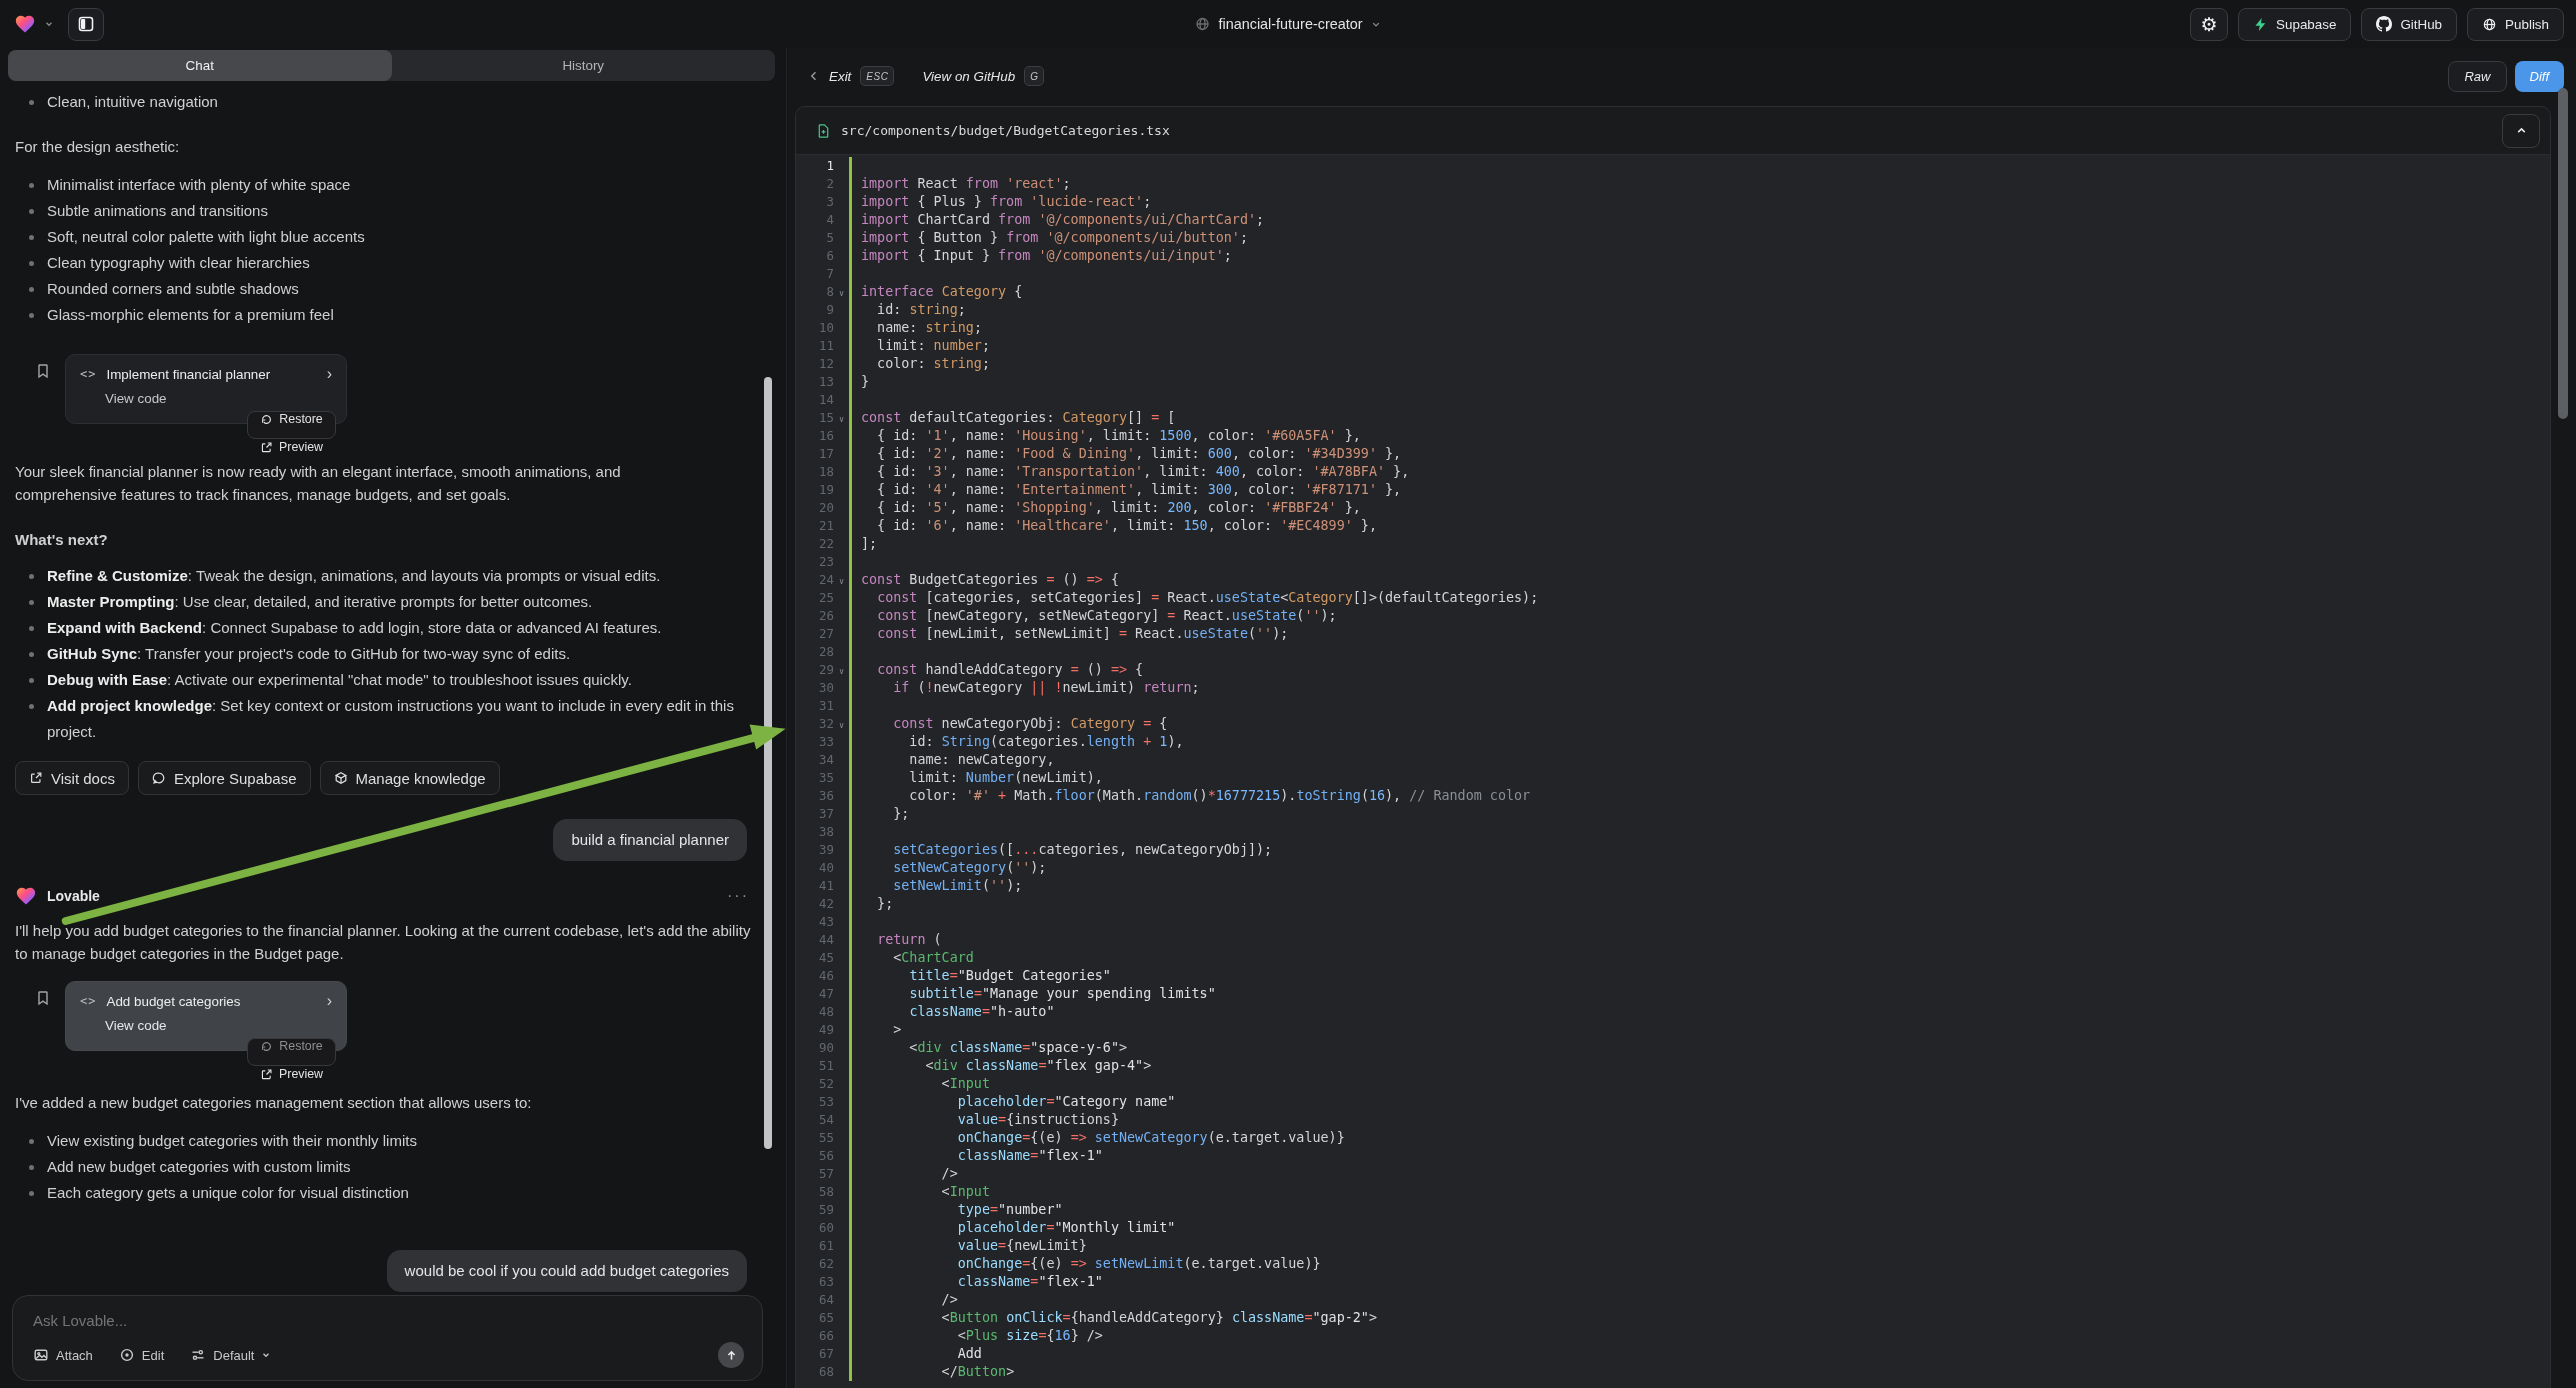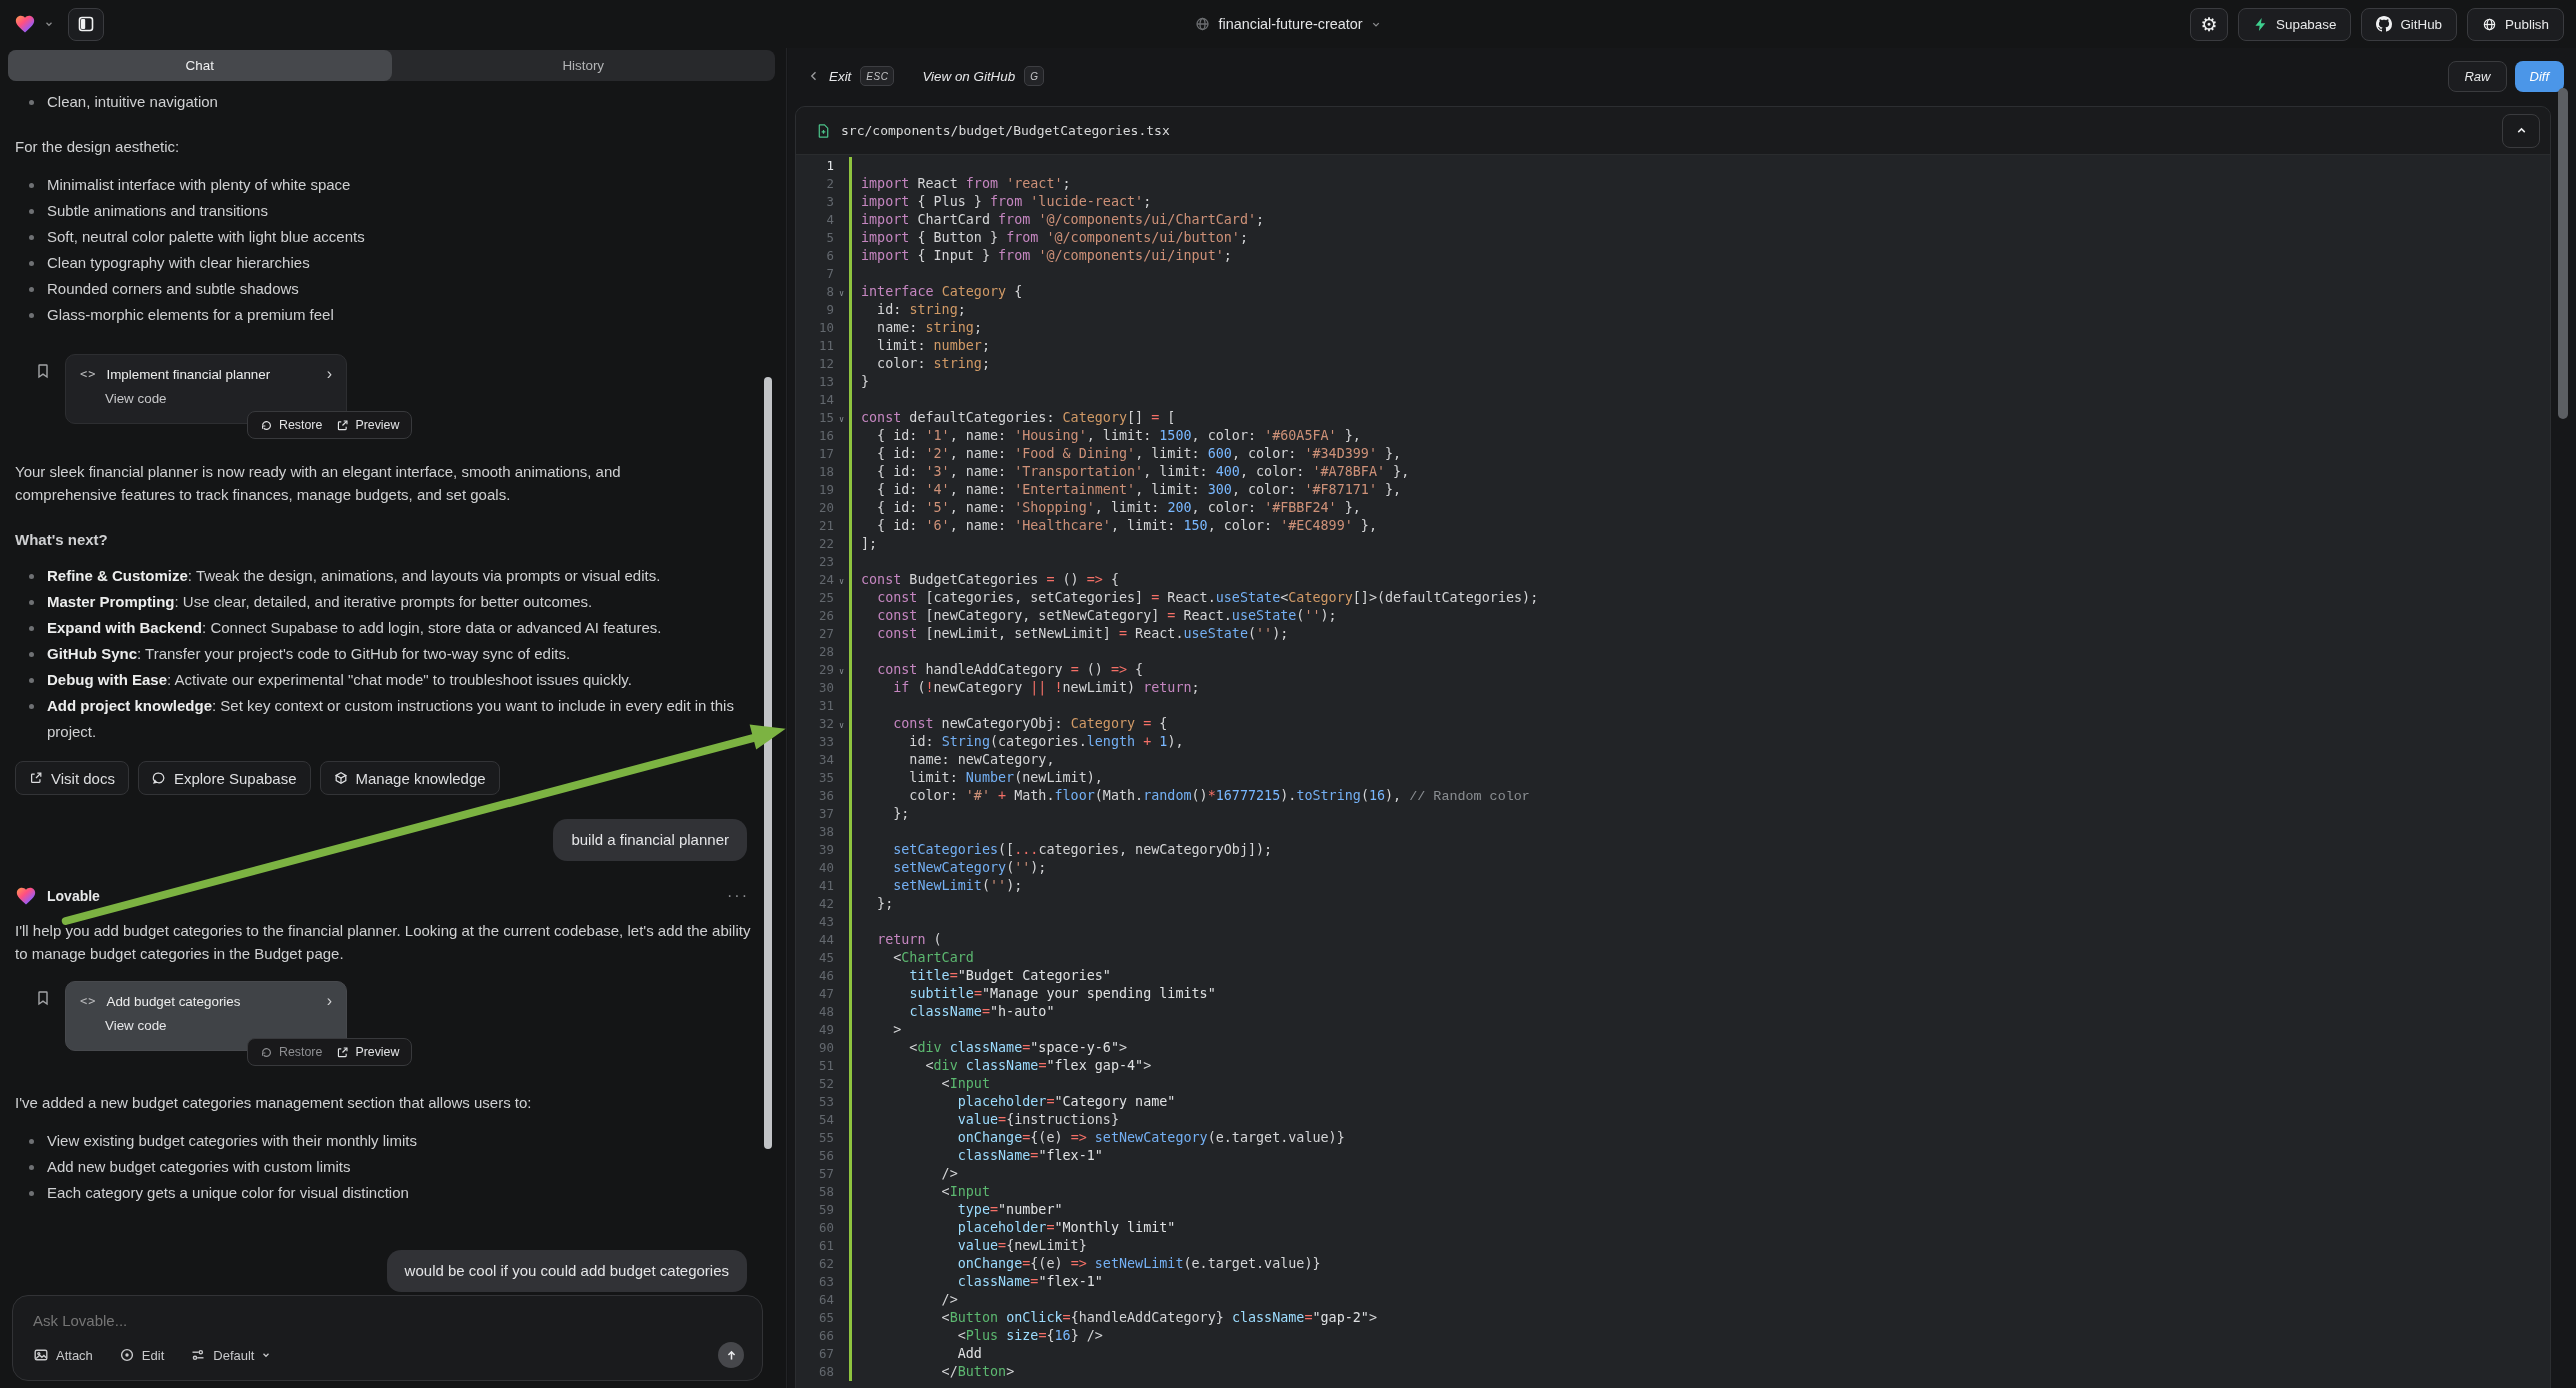--- a/index.html
+++ b/index.html
@@ -42,21 +42,21 @@
   .card-row { position:relative; padding-left:50px; height:70px; }
   .bookmark { position:absolute; left:20px; top:8px; color:#a4a5a8; }
   .ver-card { position:relative; width:282px; height:70px; background:#202124; border:1px solid #2d2e31; border-radius:10px; padding:11px 14px; cursor:pointer; }
   .ver-card.selected { background:#404347; border-color:#47494d; }
   .ver-row1 { display:flex; align-items:center; gap:10px; }
   .code-glyph { font-family:"DejaVu Sans Mono", monospace; font-size:12px; color:#b9babc; letter-spacing:1px; }
   .ver-title { flex:1; font-size:13.4px; color:#eceded; white-space:nowrap; }
   .ver-chev { color:#cfd0d2; font-size:16px; line-height:1; }
   .view-code { margin-left:25px; margin-top:9px; font-size:13.4px; color:#c6c7c9; cursor:pointer; }
   .rp-pill { position:absolute; left:181px; top:56px; height:28px; background:#19191b; border:1px solid #38393c;
-             border-radius:8px; display:flex; align-items:center; gap:14px; padding:0 12px; z-index:3; }
+             border-radius:8px; display:flex; align-items:center; gap:14px; padding:0 12px; z-index:3;flex-direction:column; }
   .rp-item { display:flex; align-items:center; gap:6px; font-size:12.4px; color:#e2e3e5; cursor:pointer; white-space:nowrap; }
   .rp-item.dim { color:#8e8f92; }
 
   .actions-row { display:flex; gap:9px; }
   .action-btn { height:34px; display:flex; align-items:center; gap:8px; padding:0 13px; border:1px solid #333437;
                 background:#1a1b1d; border-radius:8px; font-size:15px; color:#dedfe1; cursor:pointer; white-space:nowrap; }
 
   .bubble { align-self:flex-end; margin-right:20px; background:#313236; border-radius:14px; padding:10px 18px;
             font-size:15px; color:#e4e5e7; max-width:558px; line-height:22px; }
   .lovable-row { display:flex; align-items:center; gap:10px; }
@@ -96,21 +96,21 @@
   .code-body { font-family:"DejaVu Sans Mono", monospace; font-size:13.4px; padding-top:2px; }
   .code-line { display:flex; height:18px; line-height:18px; white-space:pre; }
   .ln { width:38px; flex:none; text-align:right; color:#63686e; font-size:12.4px; }
   .ln.active { color:#e6e8ea; }
   .fold { width:15px; flex:none; text-align:center; color:#858b92; font-size:8.5px; line-height:20px; }
   .diffbar { width:3px; flex:none; background:#8fc43f; }
   .src { padding-left:9px; color:#d4d5d7; }
   .tk-k { color:#c586c0; } .tk-s { color:#ce9178; } .tk-t { color:#d19a66; }
   .tk-n { color:#79b8ff; } .tk-f { color:#74b0f4; } .tk-c { color:#5cb870; }
   .tk-a { color:#9cdcfe; } .tk-o { color:#f47067; } .tk-d { color:#d4d5d7; }
-  .tk-m { color:#8b8f93;font-family:Liberation Mono, monospace; } .tk-j { color:#dfe1e3; } .tk-x { color:#dfe1e3; }
+  .tk-m { color:#8b8f93; } .tk-j { color:#dfe1e3; } .tk-x { color:#dfe1e3; }
 
   .win-scrollbar { position:absolute; left:2558px; top:88px; width:10px; height:331px; border-radius:5px; background:#5c5f63; }
 
   .arrow-overlay { position:absolute; left:0; top:0; width:2576px; height:1388px; pointer-events:none; z-index:20; }
 </style>
 </head>
 <body>
 
 <div class="screen">
 

